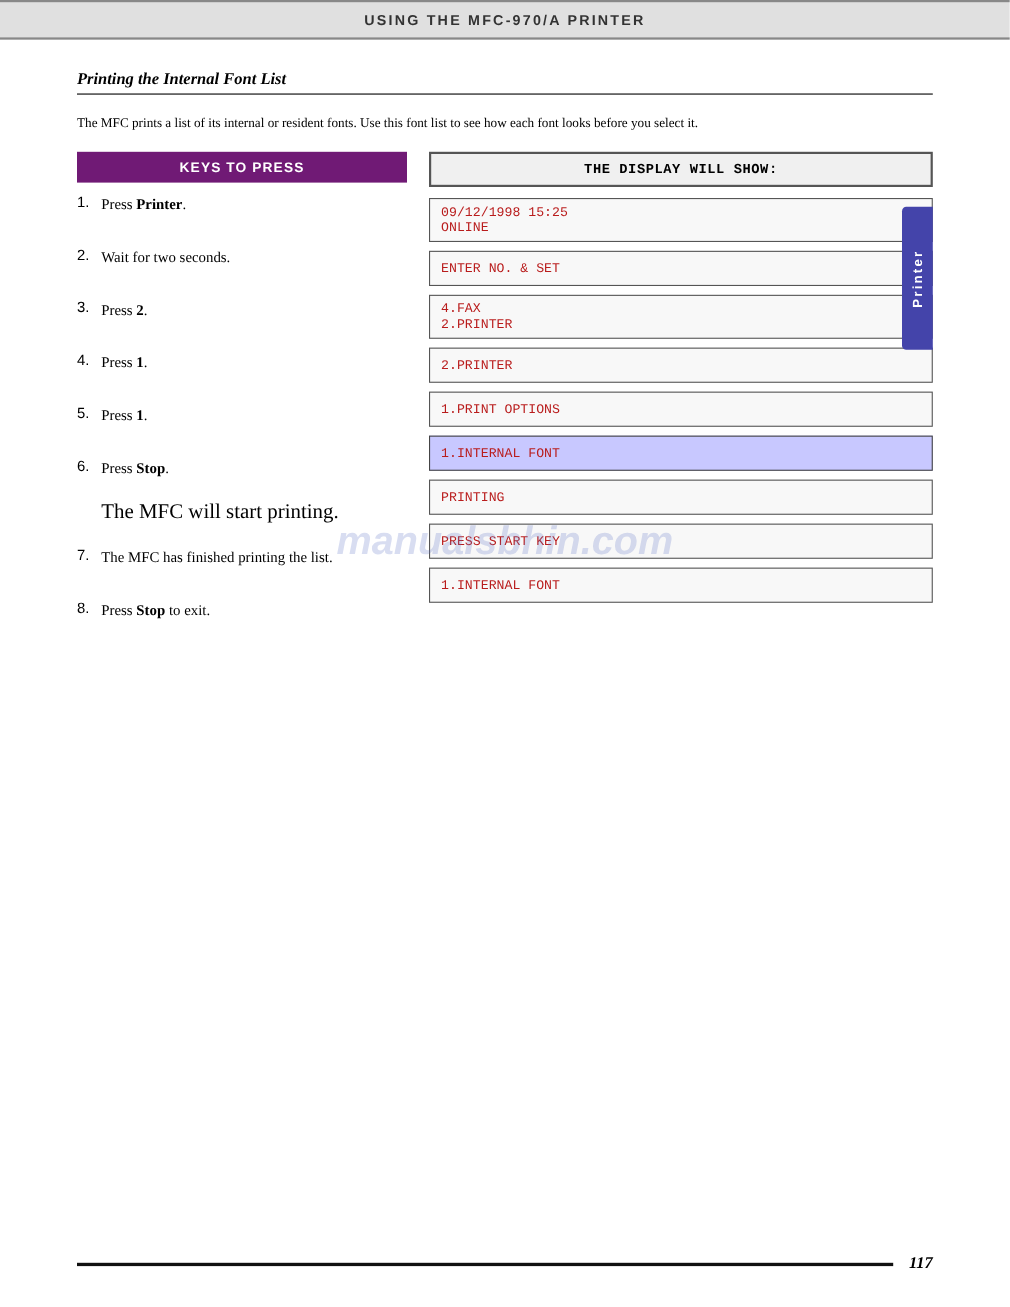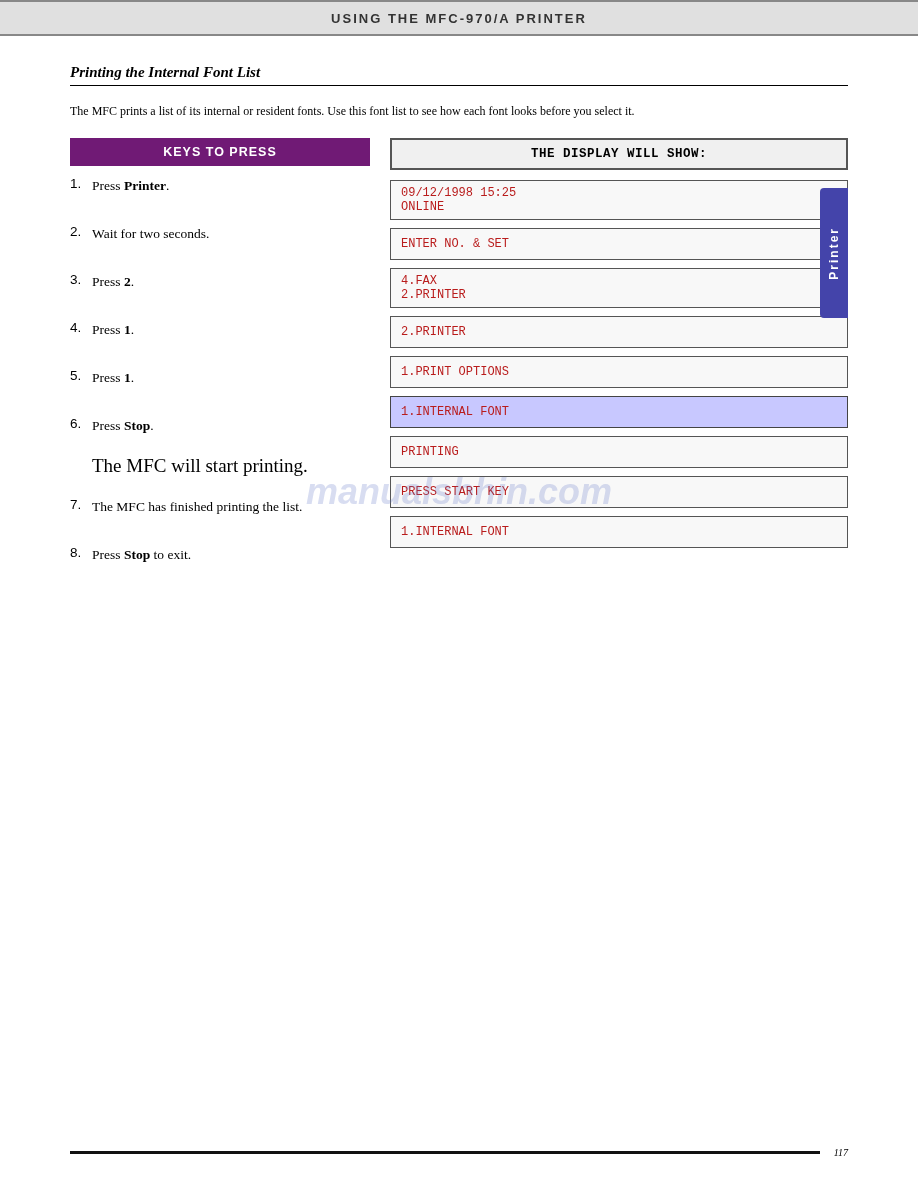--- a/index.html
+++ b/index.html
@@ -217,23 +217,23 @@
       padding: 0 70px;
     }
 
     .footer-line {
       flex: 1;
       height: 3px;
       background: #111;
     }
 
     .footer-page {
-      font-size: 10px;
+      font-size: 15px;
       font-style: italic;
-      font-weight: normal;
+      font-weight: bold;
       padding-left: 14px;
     }
 
     
     .sub-step-text {
       font-size: 19px;
       padding-left: 22px;
       margin-top: -12px;
       margin-bottom: 16px;
       line-height: 1.5;

